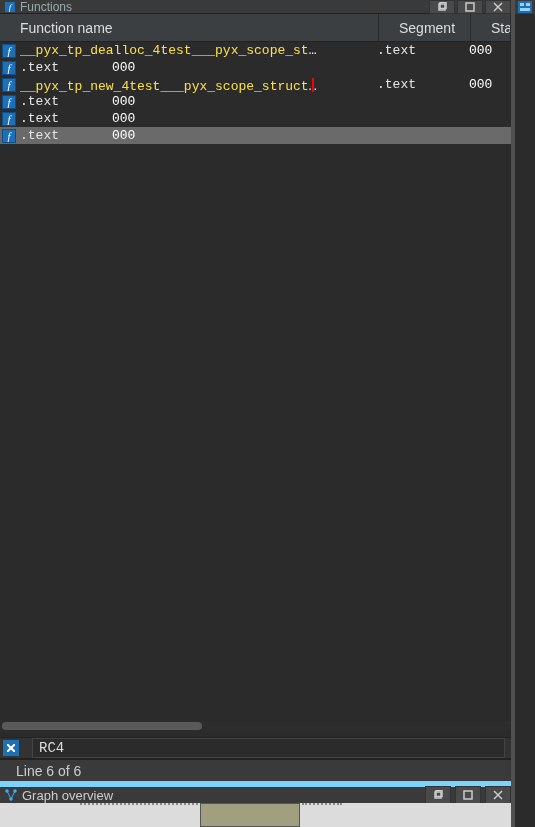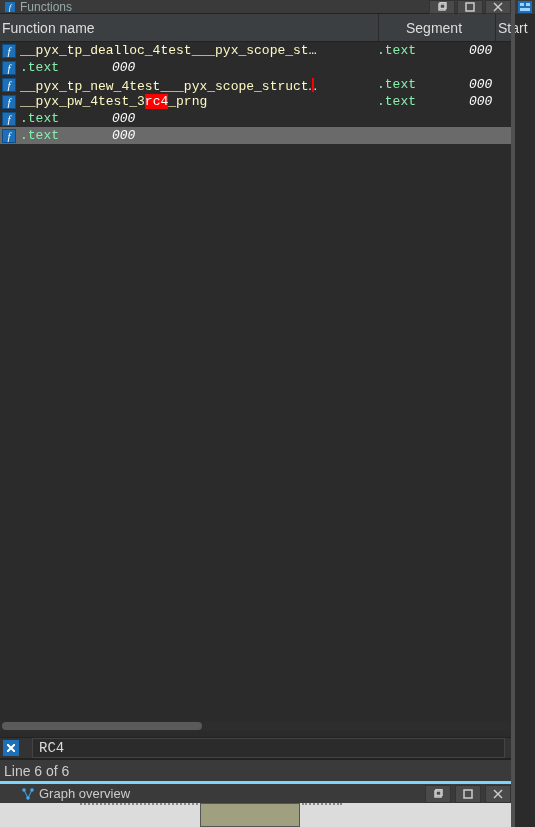--- a/index.html
+++ b/index.html
@@ -42,26 +42,26 @@
   .headers {
     display: flex;
     height: 28px;
     background: #3c3f41;
     border-bottom: 1px solid #222;
     color: #ddd;
     font-size: 14px;
   }
   .headers .col {
     display: flex; align-items: center;
-    padding-left: 2px;
+    padding-left: 20px;
     border-right: 1px solid #2a2a2a;
     flex: 0 0 auto;
   }
   .col-name { width: 379px; }
-  .col-seg  { width: 92px; margin-left: 25px; }
+  .col-seg  { width: 92px; }
   .col-start{ width: 40px; overflow: hidden; white-space: nowrap; }
 
   
   .list {
     flex: 0 0 auto;
     background: #2b2b2b;
     font-family: "Consolas","Courier New",monospace;
     font-size: 13px;
   }
   .row {
@@ -83,40 +83,39 @@
     line-height: 12px;
     text-align: center;
     flex: 0 0 auto;
   }
   .row .cell-name {
     width: 357px;
     overflow: hidden;
     flex: 0 0 auto;
     position: relative;
   }
-  .row .cell-name .txt { color: #fef9c3; }
+  .row .cell-name .txt { color: #fde047; }
   .row .cell-name .hi  { background: #ff0000; color: #fff; }
   .row .cell-name .ell {
     color: #fff;
     letter-spacing: -1px;
   }
   .row .caret {
     width: 2px; height: 14px; background: red;
     display: inline-block; position: relative; top: 2px;
     margin-left: -3px;
   }
   .row .cell-seg {
     width: 92px;
-    color: #86efac;
+    color: #e5e5e5;
     flex: 0 0 auto;
   }
   .row .cell-start {
     color: #fff;
     flex: 0 0 auto;
-    font-style: italic;
   }
 
   
   .filler { flex: 1; background: #2b2b2b; }
 
   
   .hscroll {
     height: 10px;
     background: #2d2d2d;
     position: relative;
@@ -157,35 +156,35 @@
     font-family: "Consolas","Courier New",monospace;
     font-size: 14px;
     padding: 1px 6px;
     height: 20px;
     margin-right: 6px;
   }
 
   
   .status {
     height: 22px;
-    padding: 3px 4px;
+    padding: 3px 16px;
     color: #ccc;
     font-size: 14px;
     background: #3a3a3a;
     border-top: 1px solid #222;
   }
 
   
   .graph-title {
     display: flex;
     align-items: center;
     height: 22px;
     background: #3a3a3a;
-    border-top: 3px solid #7dd3fc;
-    padding-left: 21px;
+    border-top: 6px solid #7dd3fc;
+    padding-left: 4px;
     color: #ccc;
     font-size: 13px;
   }
   .graph-title .spacer { flex: 1; }
   .graph-title .gicon { width: 14px; height: 14px; margin-right: 4px; }
   .graph-title .winbtn {
     width: 26px; height: 18px;
     background: #4a4a4a;
     border: 1px solid #333;
     margin-left: 4px;
@@ -292,21 +291,20 @@
           <div class="cell-start">000</div>
         </div>
         <div class="row">
           <div class="fn-icon">f</div>
           <div class="cell-name"><span class="txt">__pyx_tp_new_4test___pyx_scope_struct</span><span class="ell">…</span><span class="caret"></span></div>
           <div class="cell-seg">.text</div>
           <div class="cell-start">000</div>
         </div>
         <div class="row">
           <div class="fn-icon">f</div>
-          <div class="cell-name"><span class="txt">__pyx_pw_4test_3</span><span class="hi">rc4</span><span class="txt">_prng</span></div>
           <div class="cell-seg">.text</div>
           <div class="cell-start">000</div>
         </div>
         <div class="row">
           <div class="fn-icon">f</div>
           <div class="cell-seg">.text</div>
           <div class="cell-start">000</div>
         </div>
         <div class="row sel">
           <div class="fn-icon">f</div>

